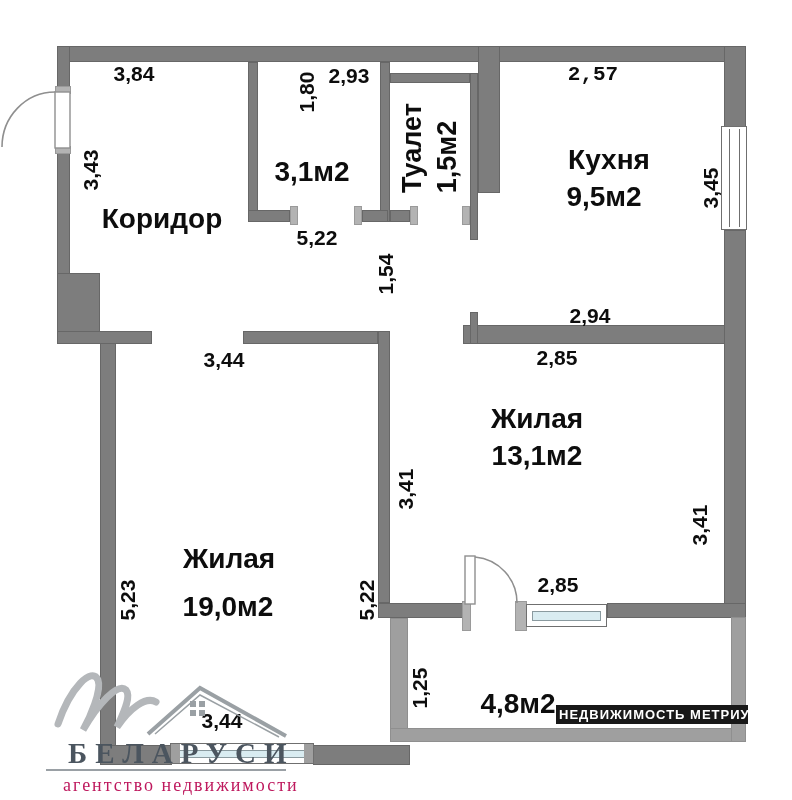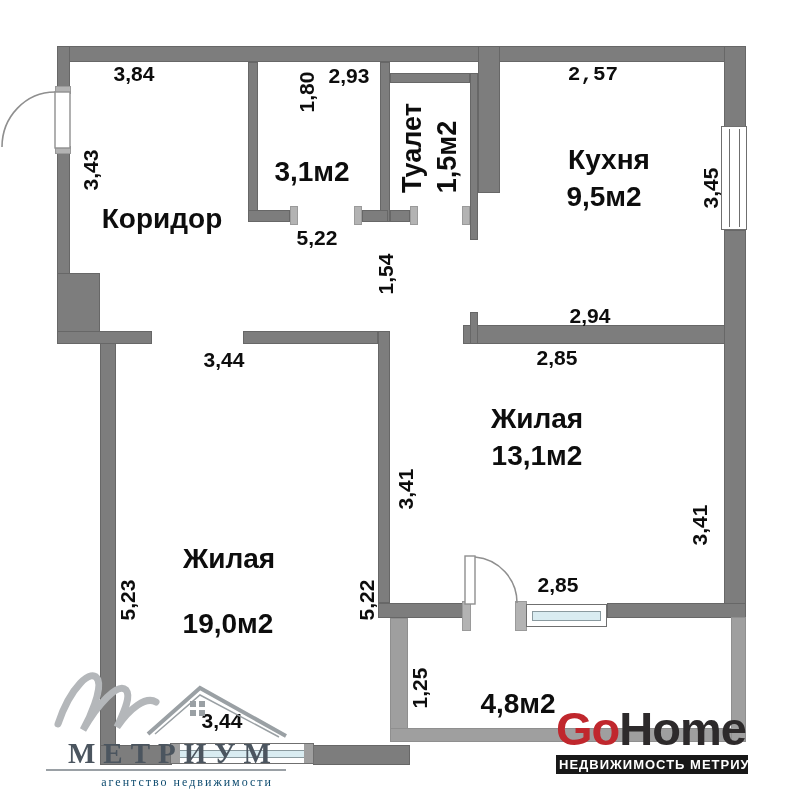--- a/index.html
+++ b/index.html
@@ -16,21 +16,21 @@
   .dim{position:absolute;transform:translate(-50%,-50%);color:#0d0d0d;
        font-weight:bold;font-size:21px;white-space:nowrap;}
   .dim.v{transform:translate(-50%,-50%) rotate(-90deg);}
   .room-label.v{transform:translate(-50%,-50%) rotate(-90deg);}
   .doorsvg{position:absolute;}
   
   .metrium-name{position:absolute;left:68px;top:737px;font-family:"Liberation Serif","DejaVu Serif",serif;
       font-size:29px;font-weight:bold;color:#4b555f;letter-spacing:8px;white-space:nowrap;}
   .metrium-rule{position:absolute;left:46px;top:769px;width:240px;height:2px;background:#9aa0a5;}
   .metrium-tagline{position:absolute;left:63px;top:775px;width:210px;text-align:right;
-      font-family:"Liberation Serif","DejaVu Serif",serif;font-size:12px;color:#0c4a6e;
+      font-family:"Liberation Serif","DejaVu Serif",serif;font-size:18px;color:#be185d;
       letter-spacing:2px;white-space:nowrap;}
   
   .gohome{position:absolute;left:556px;top:704px;width:194px;}
   .gohome-word{font-size:47px;font-weight:900;letter-spacing:-1px;line-height:50px;white-space:nowrap;}
   .gohome-go{color:#c0272d;}
   .gohome-home{color:#2d2a2b;}
   .gohome-bar{margin-top:1px;background:#181818;color:#fff;font-size:13px;font-weight:bold;
       letter-spacing:1px;text-align:center;padding:2px 3px;white-space:nowrap;width:186px;}
 </style>
 </head>
@@ -104,21 +104,21 @@
   <div class="room-label v" style="left:412px;top:148px;font-size:27px;">Туалет</div>
   <div class="room-label v" style="left:447px;top:157px;font-size:27px;">1,5м2</div>
 
   <div class="room-label" style="left:609px;top:160px;">Кухня</div>
   <div class="room-label" style="left:604px;top:197px;">9,5м2</div>
 
   <div class="room-label" style="left:537px;top:419px;">Жилая</div>
   <div class="room-label" style="left:537px;top:456px;">13,1м2</div>
 
   <div class="room-label" style="left:229px;top:559px;">Жилая</div>
-  <div class="room-label" style="left:228px;top:624px;">19,0м2</div>
+  <div class="room-label" style="left:228px;top:607px;">19,0м2</div>
 
   <div class="room-label" style="left:518px;top:704px;">4,8м2</div>
 
   <div class="dim" style="left:134px;top:74px;">3,84</div>
   <div class="dim" style="left:349px;top:76px;">2,93</div>
   <div class="dim" style="left:593px;top:74px;font-family:Liberation Mono, monospace;">2,57</div>
   <div class="dim v" style="left:91px;top:170px;">3,43</div>
   <div class="dim v" style="left:307px;top:92px;">1,80</div>
   <div class="dim" style="left:317px;top:238px;">5,22</div>
   <div class="dim v" style="left:386px;top:274px;">1,54</div>
@@ -138,24 +138,21 @@
     <path d="M 8 64 C 20 28 42 6 48 20 C 52 30 40 58 33 70 C 48 44 68 22 76 30 C 82 37 72 56 67 67 C 80 48 96 36 106 42" fill="none" stroke="#b4b7ba" stroke-width="7" stroke-linecap="round"></path>
   </svg>
   <svg class="doorsvg" style="left:140px;top:680px;" width="160" height="65" viewBox="0 0 160 65">
     <path d="M 8 54 L 60 8 L 146 56" fill="none" stroke="#9aa0a4" stroke-width="4"></path>
     <path d="M 15 54 L 60 15 L 139 57" fill="none" stroke="#9aa0a4" stroke-width="1.5"></path>
     <rect x="50" y="21" width="6" height="6" fill="#9aa0a4"></rect>
     <rect x="59" y="21" width="6" height="6" fill="#9aa0a4"></rect>
     <rect x="50" y="30" width="6" height="6" fill="#9aa0a4"></rect>
     <rect x="59" y="30" width="6" height="6" fill="#9aa0a4"></rect>
   </svg>
-  <div class="metrium-name">МЕТРИУМ</div>
+  <div class="metrium-name">БЕЛАРУСИ</div>
   <div class="metrium-rule"></div>
   <div class="metrium-tagline">агентство недвижимости</div>
 
   <div class="gohome">
-    <div class="gohome-word">
-      <span class="gohome-go">Go</span><span class="gohome-home">Home</span>
-    </div>
     <div class="gohome-bar">НЕДВИЖИМОСТЬ МЕТРИУМ</div>
   </div>
 
 </div>
 
 </body></html>

